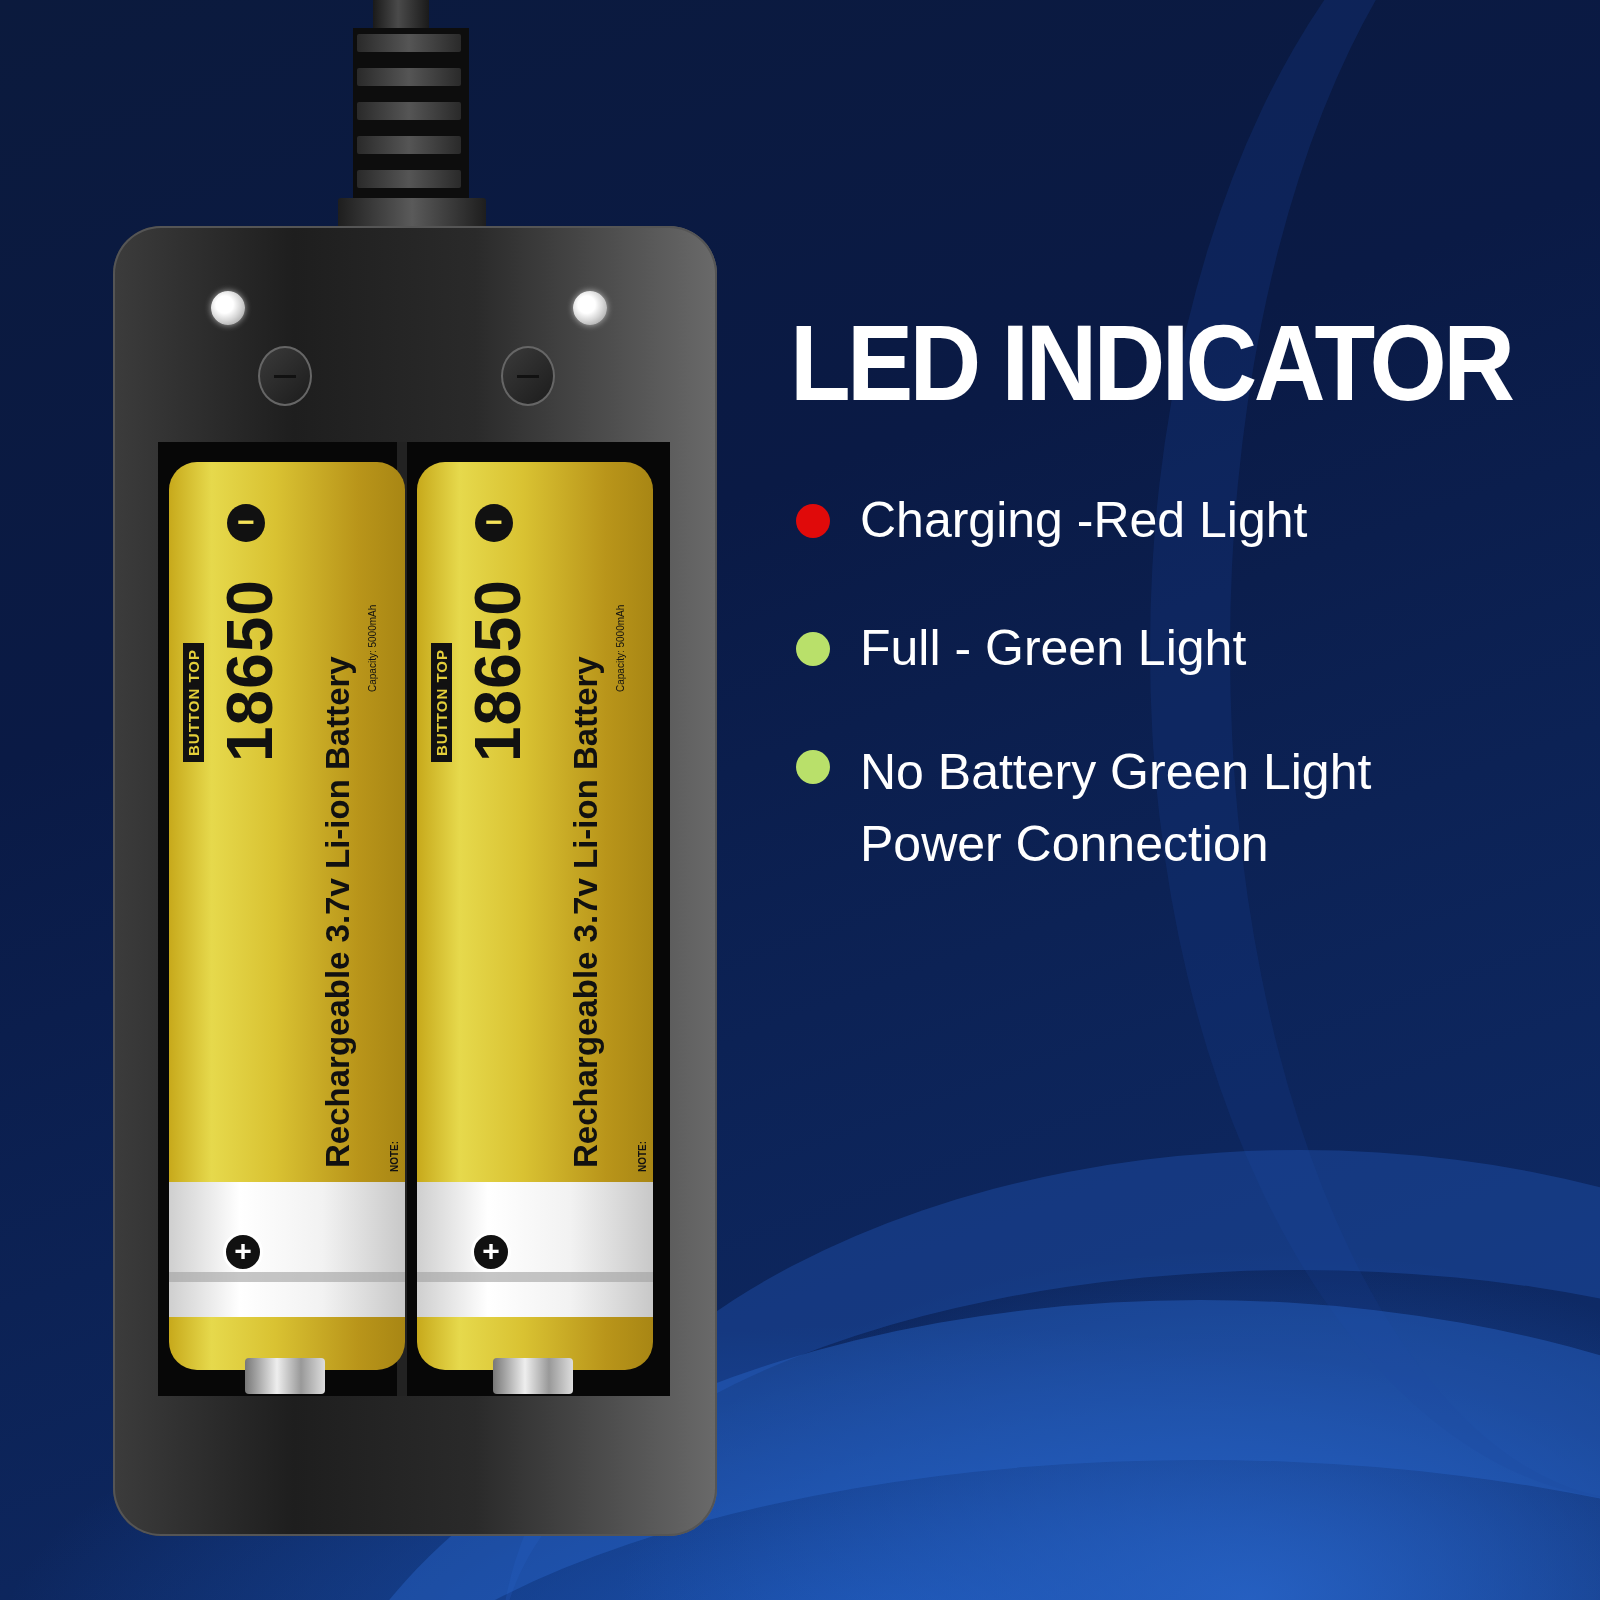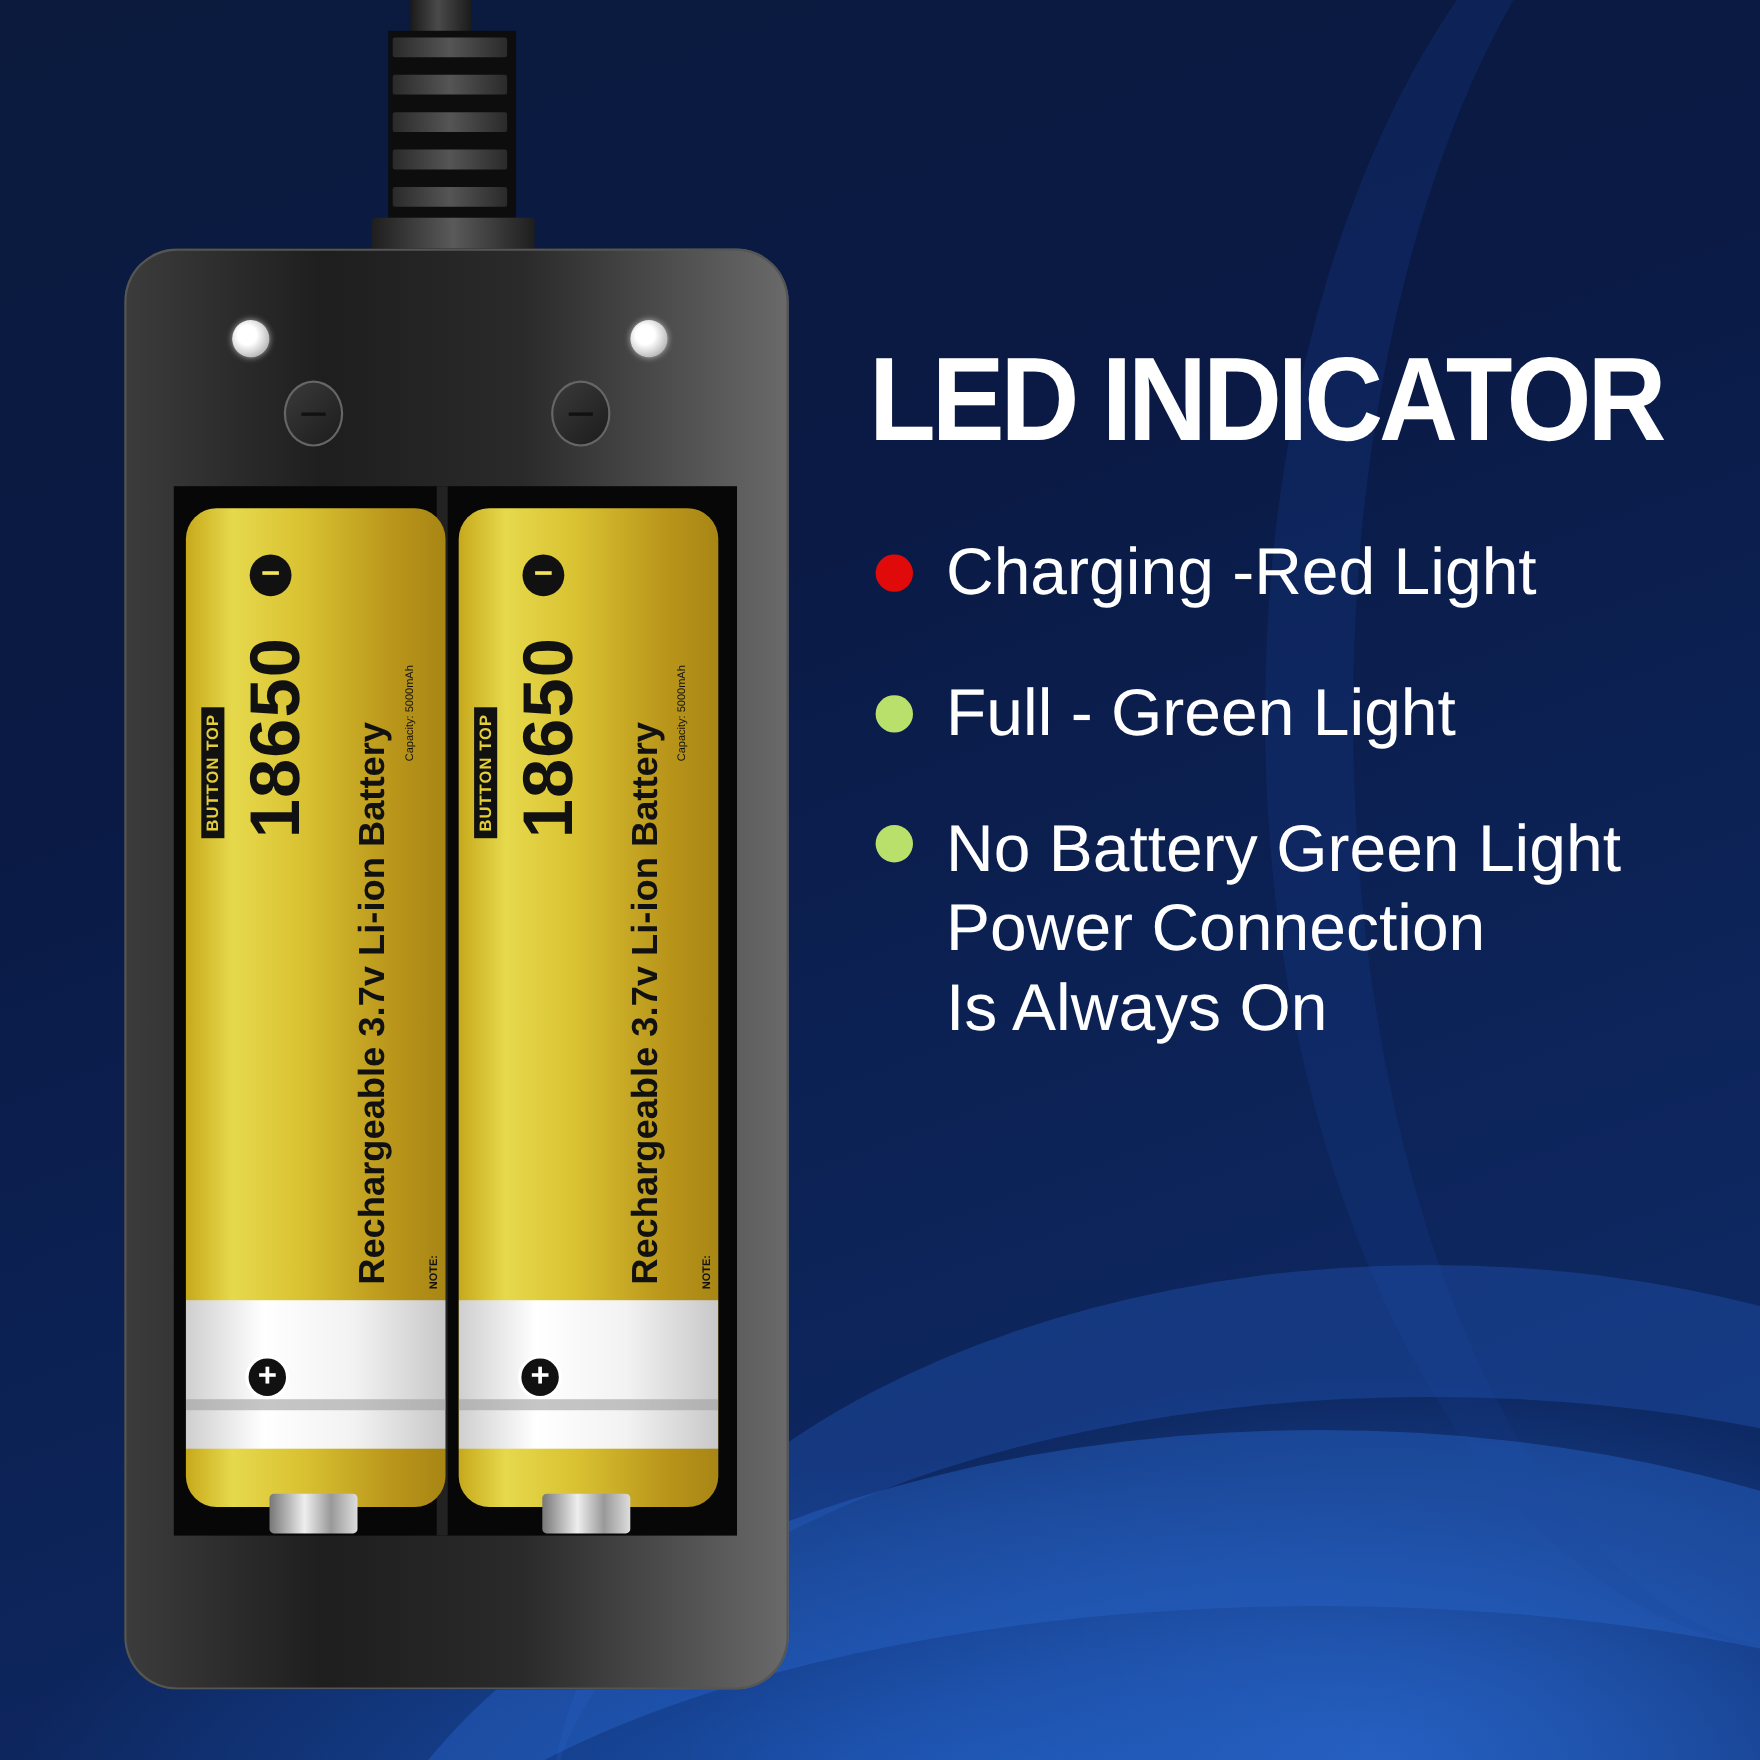--- a/index.html
+++ b/index.html
@@ -51,21 +51,21 @@
   .desc { font-weight: bold; font-size: 33px; }
   .cap { font-size: 10px; }
   .note { font-weight: bold; font-size: 10px; }
   .minus-sym, .plus-sym { position: absolute; width: 38px; height: 38px; border-radius: 50%; background: #111; color: #f5e35a; font-weight: bold; font-size: 30px; line-height: 36px; text-align: center; }
   .plus-sym { background: #111; color: #fff; border: 3px solid #fff; width: 34px; height: 34px; line-height: 32px; }
   .pos-cap { position: absolute; top: 1132px; width: 80px; height: 36px;
     background: linear-gradient(90deg,#777,#eee 40%,#999 70%,#ddd); border-radius: 4px; }
 
   
   .title { position: absolute; left: 790px; top: 300px; color: #fff; font-family: "Liberation Sans", sans-serif; font-weight: bold; font-size: 108px; letter-spacing: -4px; transform: scaleX(0.92); transform-origin: left; }
-  .item { position: absolute; left: 800px; color: #fff; font-size: 60px; line-height: 72px; }
+  .item { position: absolute; left: 800px; color: #fff; font-size: 50px; line-height: 72px; }
   .dot { position: absolute; left: -4px; width: 34px; height: 34px; border-radius: 50%; }
   .item .txt { margin-left: 60px; display: block; }
 </style>
 </head>
 <body>
 
 <div class="swoosh sw3"></div>
 <div class="swoosh sw1"></div>
 <div class="swoosh sw2"></div>
 
@@ -126,14 +126,13 @@
 
 <div class="item" style="top:612px">
   <span class="dot" style="top:20px; background:#b9e06a; left:-4px"></span>
   <span class="txt" style="">Full - Green Light</span>
 </div>
 
 <div class="item" style="top:736px">
   <span class="dot" style="top:14px; background:#b9e06a"></span>
   <span class="txt">No Battery Green Light</span>
   <span class="txt">Power Connection</span>
-  <span class="txt">Is Always On</span>
 </div>
 
 </body></html>

